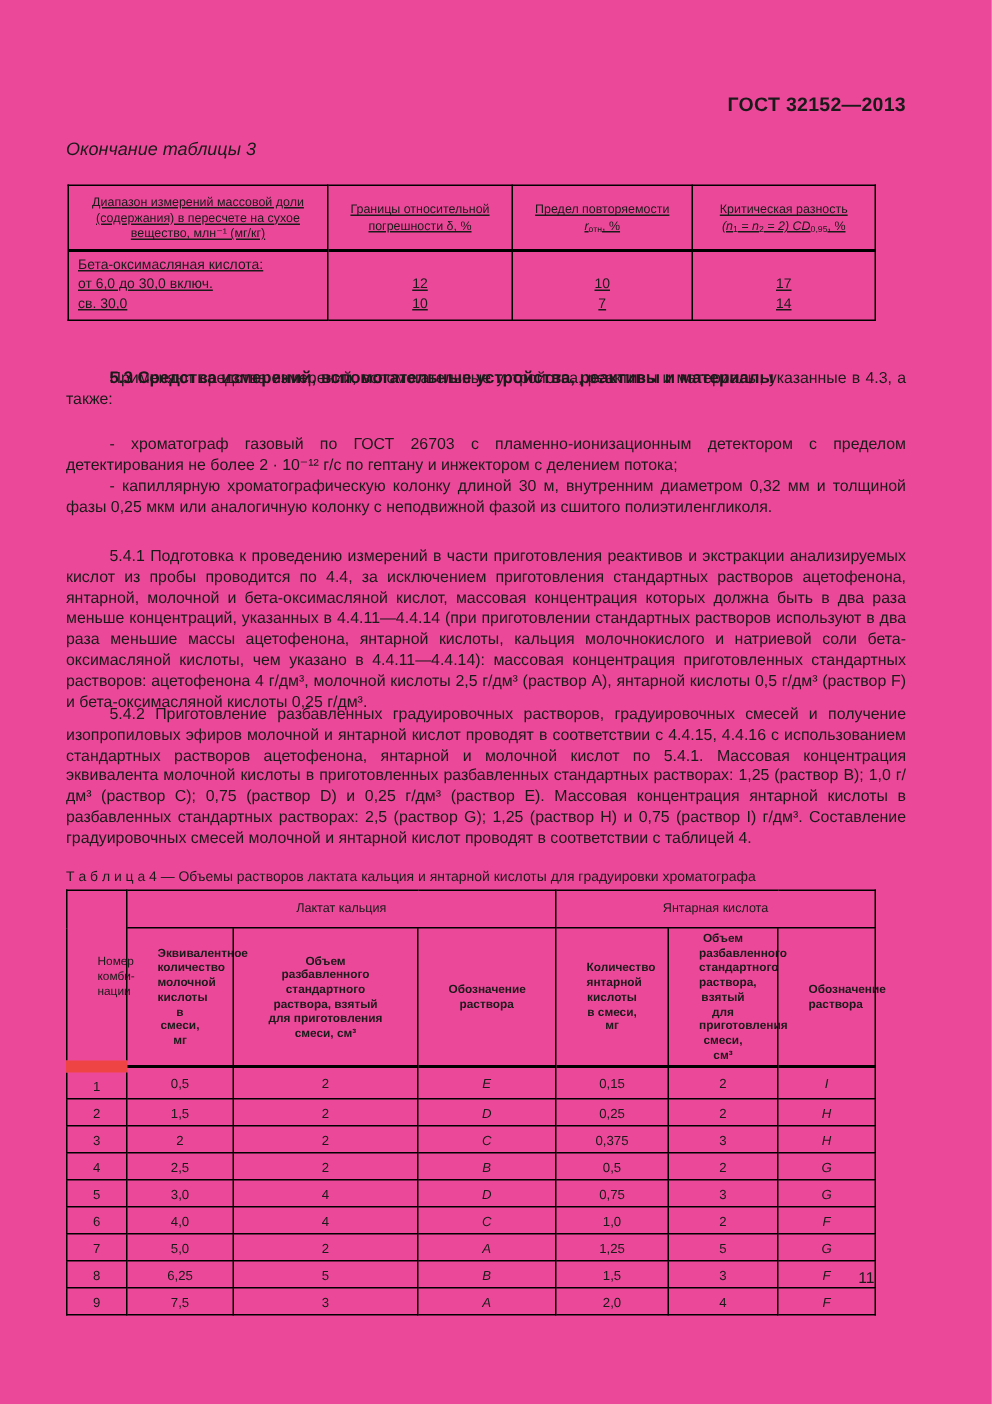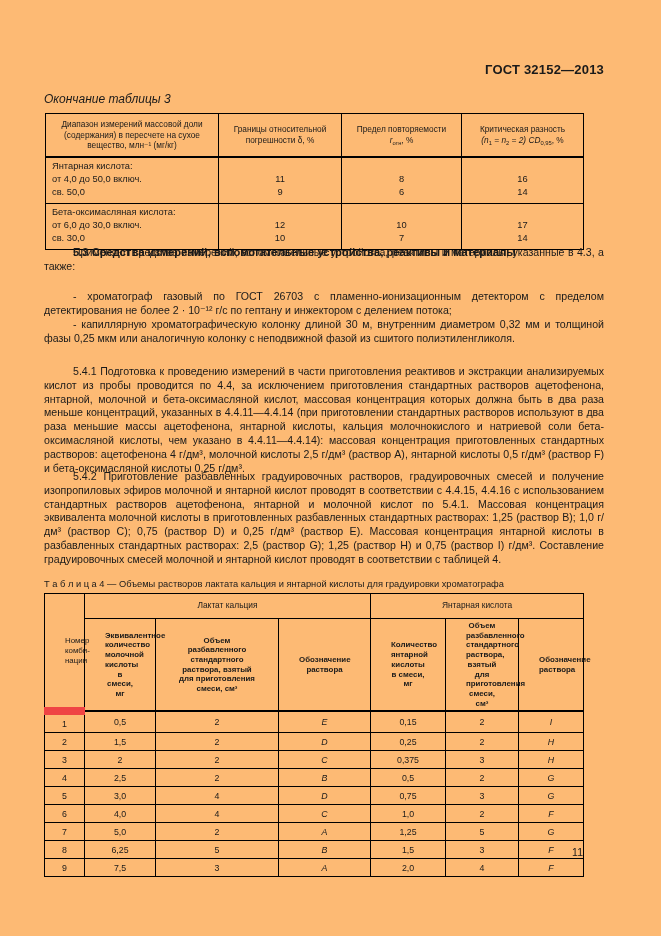--- a/index.html
+++ b/index.html
@@ -1,38 +1,38 @@
 <!DOCTYPE html>
 <html><head>
 <meta charset="utf-8">
 <style>
   html,body { margin:0; padding:0; }
   body {
     width:661px; height:936px; background:#ffffff;
     font-family:"Liberation Sans","DejaVu Sans",sans-serif;
     color:#1a1a1a;
   }
-  .page { position:relative; width:661px; height:936px; overflow:hidden; background:#fdba74; }
+  .page { position:relative; width:661px; height:936px; overflow:hidden; background:#ec4899; }
 
   .gost-header {
     position:absolute; top:62px; right:57px;
     font-size:13px; font-weight:700; letter-spacing:.2px;
   }
 
   .t3-caption {
     position:absolute; top:92px; left:44px;
     font-style:italic; font-size:12px;
   }
 
   table { border-collapse:collapse; table-layout:fixed; }
   [data-bind-lines] { white-space:pre-line; }
   sub { font-size:.7em; vertical-align:-0.28em; line-height:0; }
 
   
-  .t3 { position:absolute; top:113px; left:45px; width:538px; }
+  .t3 { position:absolute; top:123px; left:45px; width:538px;text-decoration:underline; }
   .t3 th, .t3 td { border:1px solid #000; }
   .t3 th {
     font-weight:400; font-size:8.3px; line-height:10.6px;
     text-align:center; vertical-align:middle; padding:5px 6px;
     border-bottom:2.5px solid #000;
   }
   .t3 td {
     font-size:9.3px; line-height:13px; vertical-align:top;
     padding:2px 4px 4px;
   }
@@ -96,34 +96,20 @@
       <th>
         <div data-bind="table3.headers.col3.line1">Предел повторяемости</div>
         <div><i data-bind="table3.headers.col3.sym">r</i><sub data-bind="table3.headers.col3.sub">отн</sub><span data-bind="table3.headers.col3.end">, %</span></div>
       </th>
       <th>
         <div data-bind="table3.headers.col4.line1">Критическая разность</div>
         <div><i data-bind="table3.headers.col4.a">(n</i><sub data-bind="table3.headers.col4.s1">1</sub><i data-bind="table3.headers.col4.b"> = n</i><sub data-bind="table3.headers.col4.s2">2</sub><i data-bind="table3.headers.col4.c"> = 2) CD</i><sub data-bind="table3.headers.col4.s3">0,95</sub><span data-bind="table3.headers.col4.d">, %</span></div>
       </th>
     </tr>
     <tr>
-      <td class="lbl" data-bind-lines="table3.groups.0.label">Янтарная кислота:
-от 4,0 до 50,0 включ.
-св. 50,0</td>
-      <td class="num" data-bind-lines="table3.groups.0.error">
-11
-9</td>
-      <td class="num" data-bind-lines="table3.groups.0.repeat">
-8
-6</td>
-      <td class="num" data-bind-lines="table3.groups.0.critical">
-16
-14</td>
-    </tr>
-    <tr>
       <td class="lbl" data-bind-lines="table3.groups.1.label">Бета-оксимасляная кислота:
 от 6,0 до 30,0 включ.
 св. 30,0</td>
       <td class="num" data-bind-lines="table3.groups.1.error">
 12
 10</td>
       <td class="num" data-bind-lines="table3.groups.1.repeat">
 10
 7</td>
       <td class="num" data-bind-lines="table3.groups.1.critical">

